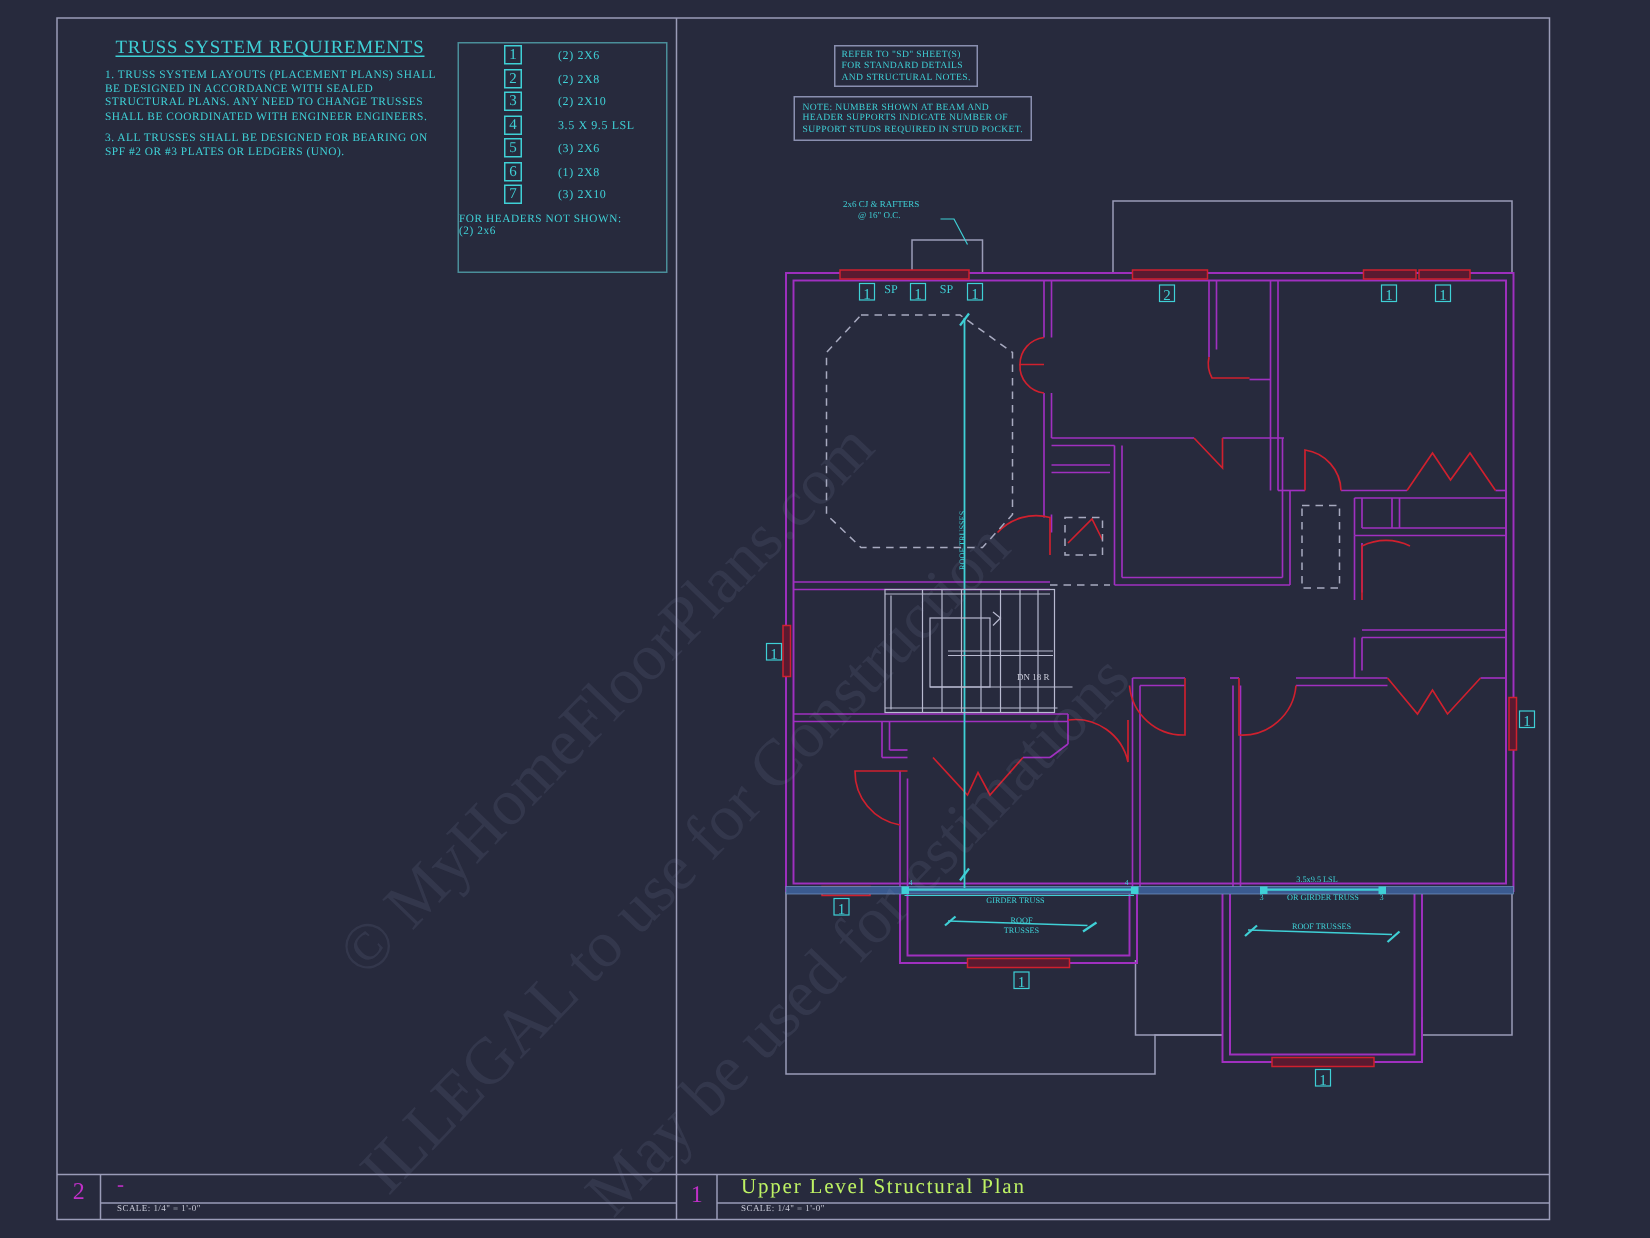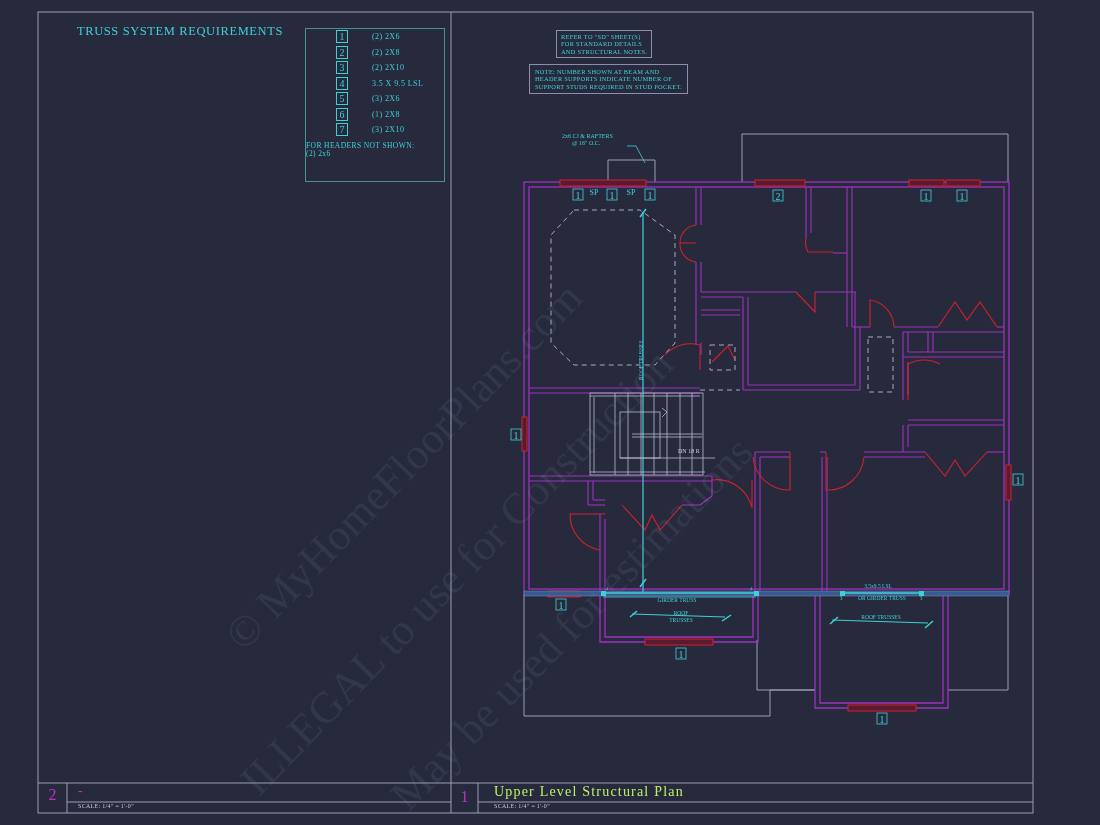--- a/index.html
+++ b/index.html
@@ -1,20 +1,20 @@
 <!DOCTYPE html>
 <html><head>
 <meta charset="utf-8">
 <style>
   html, body { margin: 0; padding: 0; }
   body { width: 1100px; height: 825px; background: #272a3d; position: relative; overflow: hidden; font-family: "Liberation Serif", serif; }
   .sheet { position: absolute; left: 0; top: 0; width: 1100px; height: 825px; }
   .cad-text { font-family: "Liberation Serif", serif; fill: #3fd0d6; }
   .notes { position: absolute; left: 70px; top: 24px; width: 225px; color: #3fd0d6; font-family: "Liberation Serif", serif; }
-  .notes-title { font-size: 12.5px; letter-spacing: 0.6px; text-underline-offset: 2px; margin: 0 0 6px 7px; }
+  .notes-title { font-size: 12.5px; letter-spacing: 0.6px; text-decoration: underline; text-underline-offset: 2px; margin: 0 0 6px 7px; }
   .notes p { font-size: 7.6px; line-height: 9.2px; margin: 0 0 5px 0; letter-spacing: 0.35px; }
   .hdr { position: absolute; left: 305px; top: 28px; width: 138px; height: 152px; border: 1px solid #4a8e9a; color: #3fd0d6; }
   .hdr-title { font-size: 13px; letter-spacing: 1px; text-align: center; margin-top: 5px; }
   .hdr-row { display: flex; align-items: center; height: 15.5px; }
   .hdr-key { width: 10px; height: 11px; border: 1px solid #3fd0d6; font-size: 10px; line-height: 11px; text-align: center; margin-left: 30px; }
   .hdr-val { font-size: 8px; margin-left: 24px; letter-spacing: 0.4px; }
   .hdr-foot { font-size: 7.5px; margin-top: 4px; letter-spacing: 0.4px; line-height: 8px; }
   .note-box { position: absolute; border: 1px solid #8a8fb0; color: #3fd0d6; font-size: 6.4px; line-height: 7.4px; letter-spacing: 0.25px; padding: 2px 4px; }
   .title-row { position: absolute; font-family: "Liberation Serif", serif; }
   .wm { position: absolute; font-family: "Liberation Serif", serif; color: rgba(140,145,175,0.13); white-space: nowrap; transform-origin: left top; pointer-events: none; }
@@ -246,20 +246,22 @@
     <text x="882" y="600" font-size="5.5" text-anchor="middle">OR GIRDER TRUSS</text>
     <text x="841" y="600" font-size="5.5" text-anchor="middle">3</text>
     <text x="921" y="600" font-size="5.5" text-anchor="middle">3</text>
     <text x="607" y="590" font-size="5" text-anchor="middle">4</text>
     <text x="751" y="590" font-size="5" text-anchor="middle">4</text>
   </g>
 </svg>
 
 <div class="notes">
   <div class="notes-title">TRUSS SYSTEM REQUIREMENTS</div>
+  <p>1. TRUSS SYSTEM LAYOUTS (PLACEMENT PLANS) SHALL BE DESIGNED IN ACCORDANCE WITH SEALED STRUCTURAL PLANS. ANY NEED TO CHANGE TRUSSES SHALL BE COORDINATED WITH ENGINEER ENGINEERS.</p>
+  <p>3. ALL TRUSSES SHALL BE DESIGNED FOR BEARING ON SPF #2 OR #3 PLATES OR LEDGERS (UNO).</p>
 </div>
 
 <div class="hdr">
   <div class="hdr-row">
       <span class="hdr-key">1</span>
       <span class="hdr-val">(2) 2X6</span>
     </div>
   <div class="hdr-row">
       <span class="hdr-key">2</span>
       <span class="hdr-val">(2) 2X8</span>

